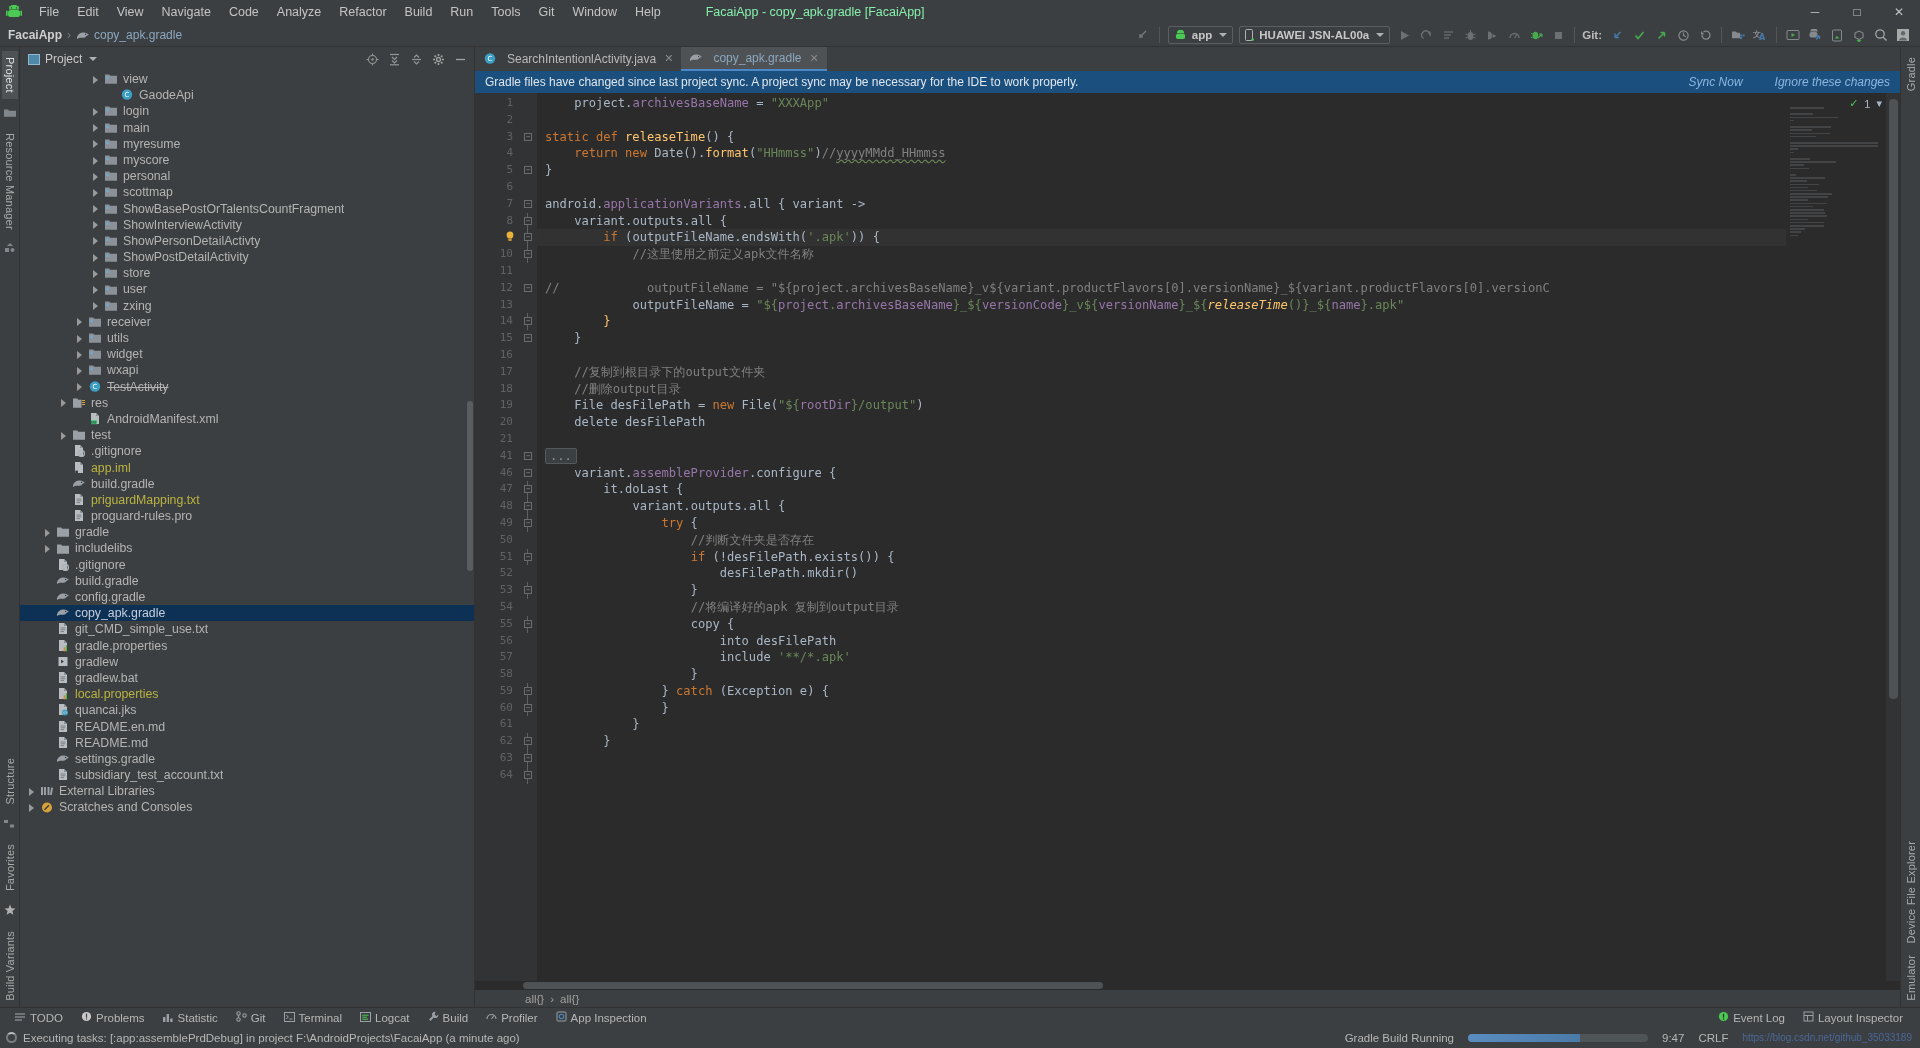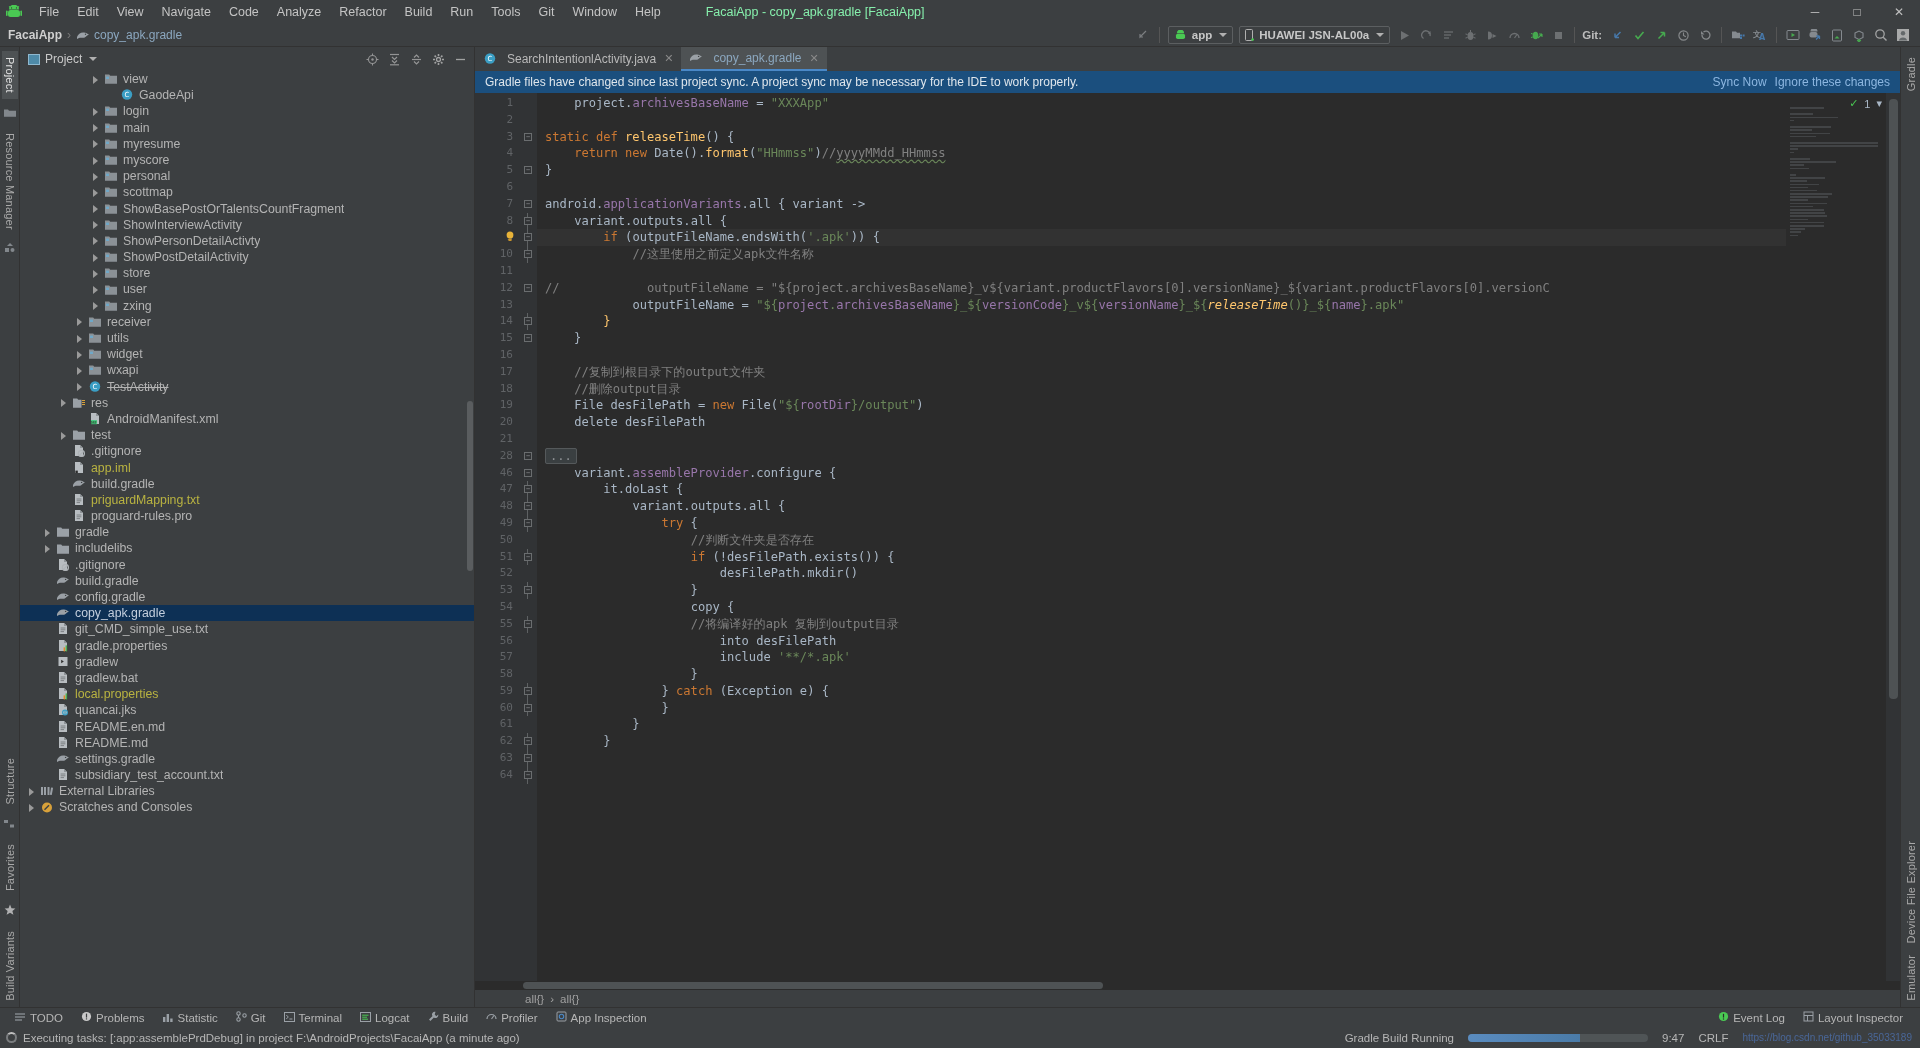--- a/index.html
+++ b/index.html
@@ -78,21 +78,21 @@
 
   
   .editor{ flex:1; display:flex; flex-direction:column; background:#2b2b2b; min-width:0;}
   .tabs{ height:24px; background:#3c3f41; display:flex; align-items:stretch; flex:0 0 24px;}
   .tab{ display:flex; align-items:center; gap:5px; padding:0 8px; font-size:12px;
      color:#b9b9b9; border-bottom:1px solid transparent;}
   .tab.active{ background:#4e5254; color:#8ba7bf; border-bottom:2px solid #4a88c7;}
   .tab .x{ color:#8a8a8a; font-size:11px; margin-left:3px;}
   .notice{ height:22px; background:#1b4f7e; display:flex; align-items:center;
      padding:0 10px; font-size:12px; color:#dfe6ec; flex:0 0 22px;}
-  .notice .links{ margin-left:auto; display:flex; gap:8px;}
+  .notice .links{ margin-left:auto; display:flex; gap:32px;font-style:italic;}
   .notice a{ color:#8cb6e0; text-decoration:none; font-size:12px;}
 
   .codearea{ flex:1; display:flex; position:relative; min-height:0; background:#2b2b2b;}
   .gutter{ width:46px; background:#313335; flex:0 0 46px; text-align:right;
      padding-right:8px; font-family:"DejaVu Sans Mono", monospace; font-size:11px;
      color:#606366; padding-top:2px;}
   .gutter .g{ height:16.8px; line-height:16.8px; position:relative;}
   .fold{ width:16px; background:#313335; flex:0 0 16px; padding-top:2px; position:relative;}
   .fold .f{ height:16.8px; position:relative;}
   .fold .f .box{ position:absolute; left:3px; top:4px; width:8px; height:8px;
@@ -985,21 +985,21 @@
             <div class="g">12</div>
             <div class="g">13</div>
             <div class="g">14</div>
             <div class="g">15</div>
             <div class="g">16</div>
             <div class="g">17</div>
             <div class="g">18</div>
             <div class="g">19</div>
             <div class="g">20</div>
             <div class="g">21</div>
-            <div class="g">28</div>
+            <div class="g">41</div>
             <div class="g">46</div>
             <div class="g">47</div>
             <div class="g">48</div>
             <div class="g">49</div>
             <div class="g">50</div>
             <div class="g">51</div>
             <div class="g">52</div>
             <div class="g">53</div>
             <div class="g">54</div>
             <div class="g">55</div>
@@ -1139,22 +1139,22 @@
             <div class="cl"></div>
             <div class="cl"><span style="background:#3a3f41;border:1px solid #55595b;border-radius:2px;padding:0 4px;color:#8e9194">...</span></div>
             <div class="cl">    <span class="b">variant</span>.<span class="a">assembleProvider</span>.<span class="b">configure</span> {</div>
             <div class="cl">        <span class="b">it</span>.<span class="b">doLast</span> {</div>
             <div class="cl">            <span class="b">variant</span>.<span class="b">outputs</span>.<span class="b">all</span> {</div>
             <div class="cl">                <span class="k">try</span> {</div>
             <div class="cl">                    <span class="c">//判断文件夹是否存在</span></div>
             <div class="cl">                    <span class="k">if</span> (!<span class="b">desFilePath</span>.<span class="b">exists</span>()) {</div>
             <div class="cl">                        <span class="b">desFilePath</span>.<span class="b">mkdir</span>()</div>
             <div class="cl">                    }</div>
+            <div class="cl">                    <span class="c">//将编译好的apk 复制到output目录</span></div>
             <div class="cl">                    <span class="b">copy</span> {</div>
-            <div class="cl">                    <span class="c">//将编译好的apk 复制到output目录</span></div>
             <div class="cl">                        <span class="b">into</span> <span class="b">desFilePath</span></div>
             <div class="cl">                        <span class="b">include</span> <span class="s">'**/*.apk'</span></div>
             <div class="cl">                    }</div>
             <div class="cl">                } <span class="k">catch</span> (<span class="b">Exception</span> <span class="b">e</span>) {</div>
             <div class="cl">                }</div>
             <div class="cl">            }</div>
             <div class="cl">        }</div>
           </div>
 
         <div class="minimap">

